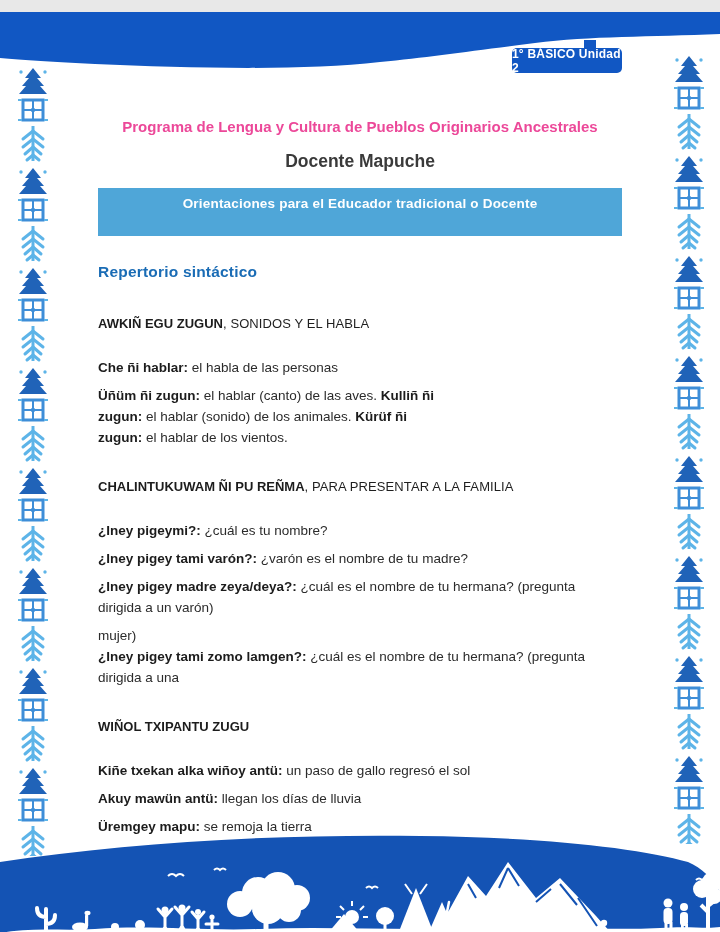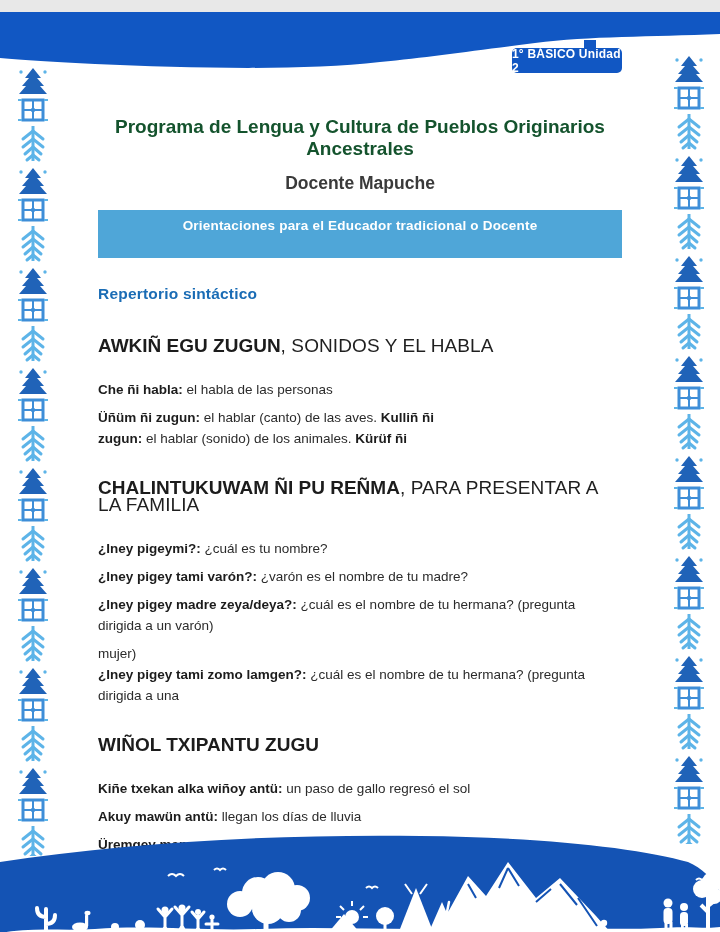--- a/index.html
+++ b/index.html
@@ -29,31 +29,31 @@
     letter-spacing:.2px;z-index:3;
   }
   .badge-connector{position:absolute;top:28px;left:584px;width:12px;height:10px;background:var(--band_blue);z-index:2;}
   
   .side-border{position:absolute;width:38px;z-index:1;}
   .side-border.left{left:14px;top:52px;height:792px;}
   .side-border.right{right:12px;top:40px;height:792px;}
   .side-border svg{display:block;width:38px;height:100%;}
   
   .content{position:absolute;left:98px;top:0;width:524px;z-index:2;}
-  .doc-title{margin-top:104px;text-align:center;font-size:19px;line-height:22px;font-weight:bold;color:#14532d;}
+  .doc-title{margin-top:104px;text-align:center;font-size:15px;line-height:22px;font-weight:bold;color:#ec4899;}
   .doc-subtitle{margin-top:12px;text-align:center;font-size:17.5px;line-height:22px;font-weight:bold;color:#3a3a3a;}
   .banner{
     margin-top:16px;height:48px;background:var(--banner_blue);
     color:#fff;font-weight:bold;font-size:13.5px;text-align:center;
     padding-top:8px;letter-spacing:.2px;
   }
   .page-heading{margin-top:27px;color:var(--heading_blue);font-size:15.5px;font-weight:bold;letter-spacing:.2px;}
   .sections{margin-top:34px;}
   .section{margin-bottom:30px;}
-  .section-heading{font-size:19px;line-height:17px;color:#1f1f1f;font-weight:normal;letter-spacing:.1px;margin-bottom:25px;}
+  .section-heading{font-size:13px;line-height:17px;color:#1f1f1f;font-weight:normal;letter-spacing:.1px;margin-bottom:25px;}
   .section-heading b{letter-spacing:0;}
   .section p{font-size:13.5px;line-height:21px;margin-bottom:7px;color:var(--text_color);}
   .section p .ln{display:block;}
   .section b{color:#1c1c1c;}
   
   .footer{position:absolute;left:0;bottom:0;width:720px;height:112px;z-index:2;}
   .footer svg{display:block;}
 </style>
 </head>
 <body>
@@ -95,25 +95,26 @@
 
   <div class="content">
     <h1 class="doc-title">Programa de Lengua y Cultura de Pueblos Originarios Ancestrales</h1>
     <h2 class="doc-subtitle">Docente Mapuche</h2>
     <div class="banner">Orientaciones para el Educador tradicional o Docente</div>
     <div class="page-heading">Repertorio sintáctico</div>
     <div class="sections" id="sections">
         <div class="section">
           <h3 class="section-heading"><b>AWKIÑ EGU ZUGUN</b><span>, SONIDOS Y EL HABLA</span></h3>
           <p>
-            <span class="ln"><b>Che ñi habla:</b><span> el habla de las personas</span></span>
+            <span class="ln"><b>Che ñi hablar:</b><span> el habla de las personas</span></span>
           </p>
           <p>
             <span class="ln"><b>Üñüm ñi zugun:</b><span> el hablar (canto) de las aves. </span><b>Kulliñ ñi</b></span>
             <span class="ln"><b>zugun:</b><span> el hablar (sonido) de los animales. </span><b>Kürüf ñi</b></span>
+            <span class="ln"><b>zugun:</b><span> el hablar de los vientos.</span></span>
           </p>
         </div>
         <div class="section">
           <h3 class="section-heading"><b>CHALINTUKUWAM ÑI PU REÑMA</b><span>, PARA PRESENTAR A LA FAMILIA</span></h3>
           <p>
             <span class="ln"><b>¿Iney pigeymi?:</b><span> ¿cuál es tu nombre?</span></span>
           </p>
           <p>
             <span class="ln"><b>¿Iney pigey tami varón?:</b><span> ¿varón es el nombre de tu madre?</span></span>
           </p>

